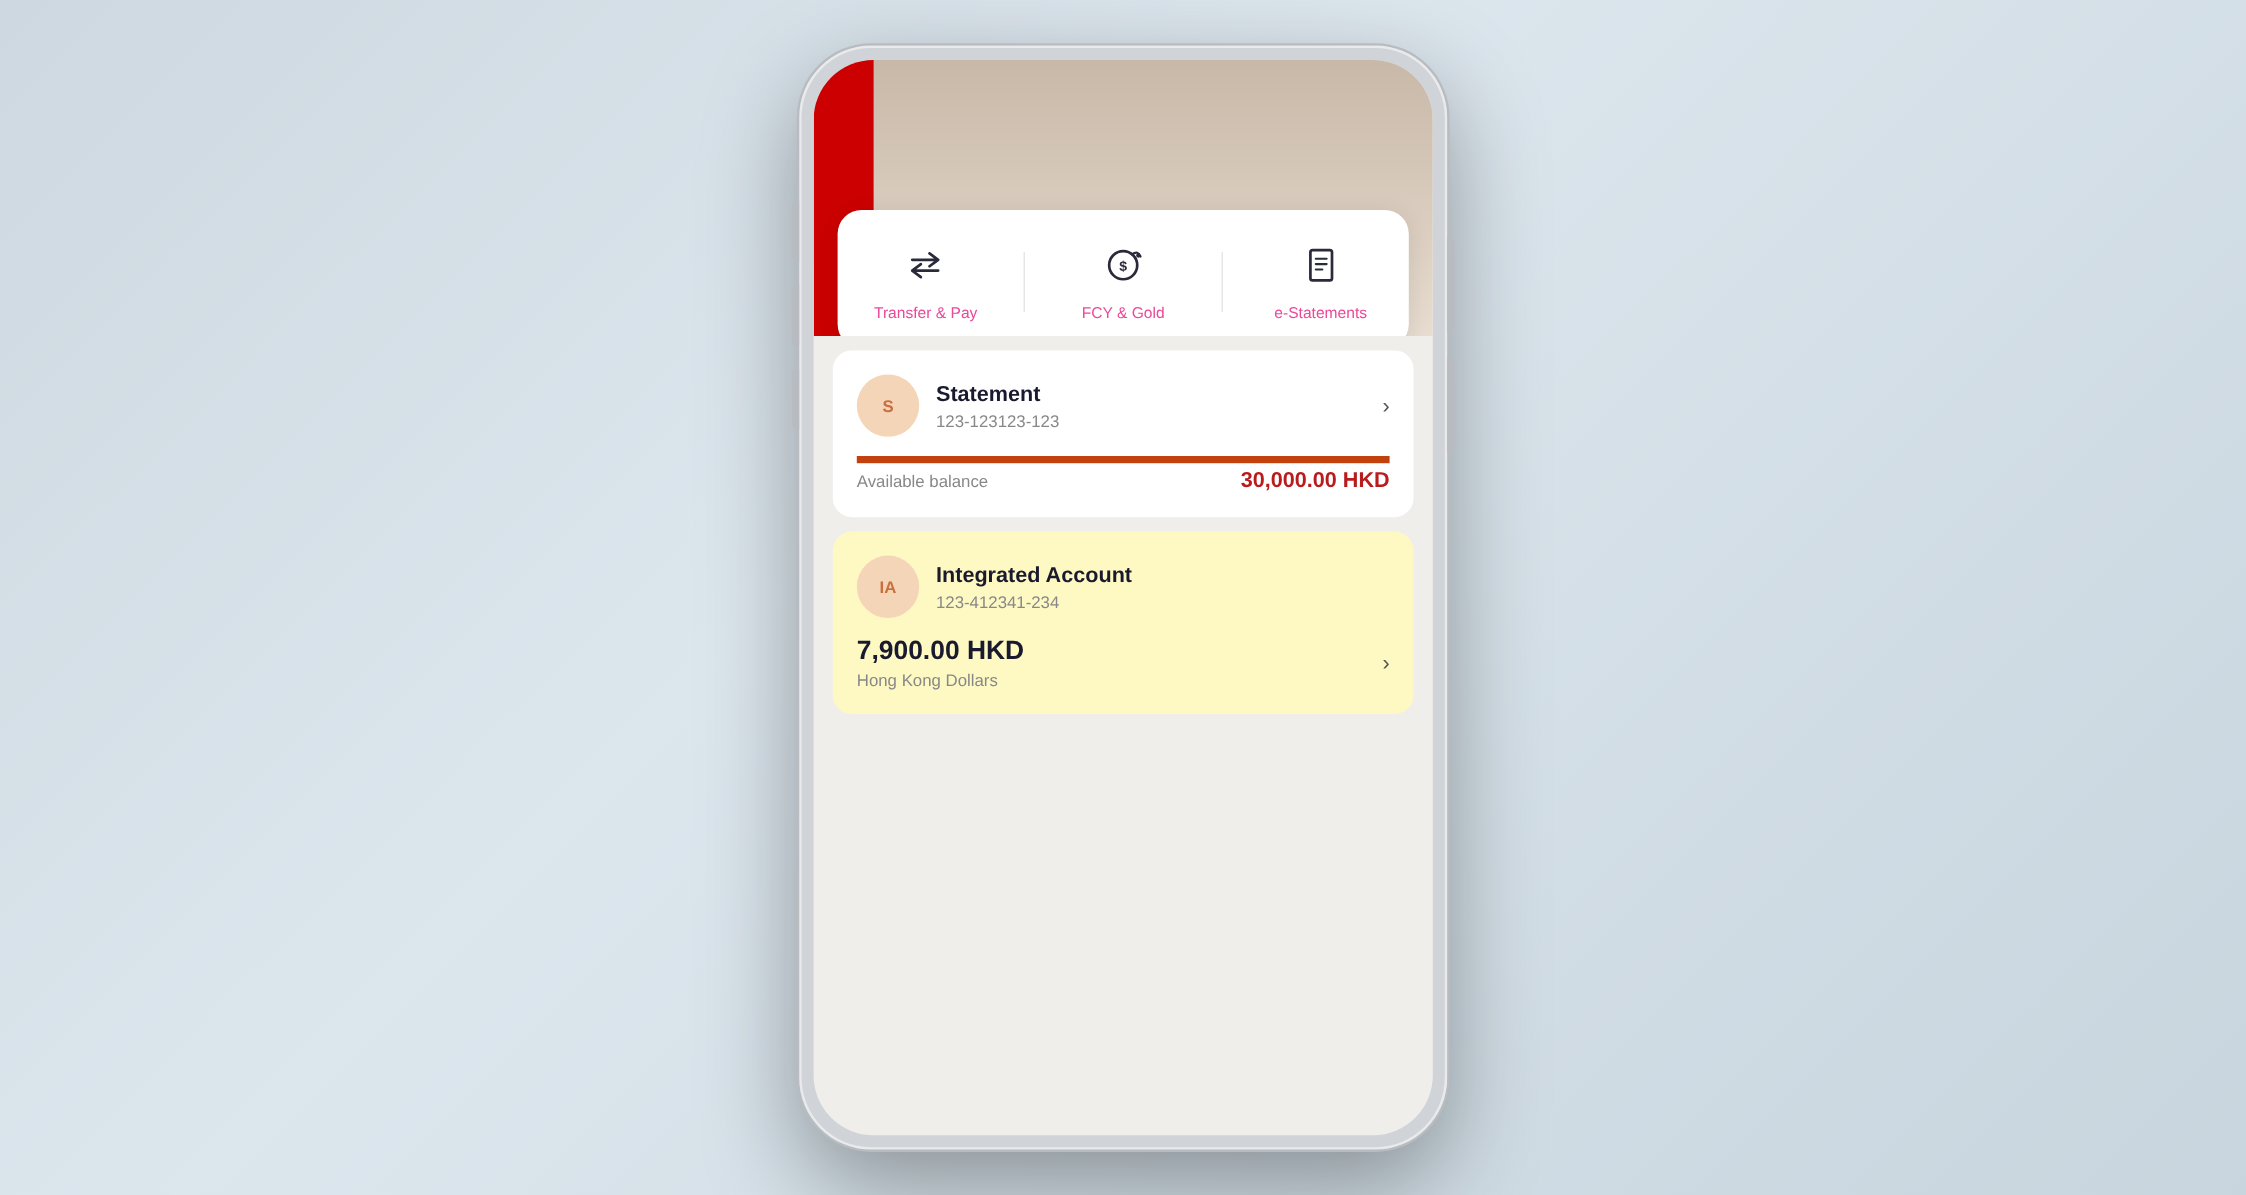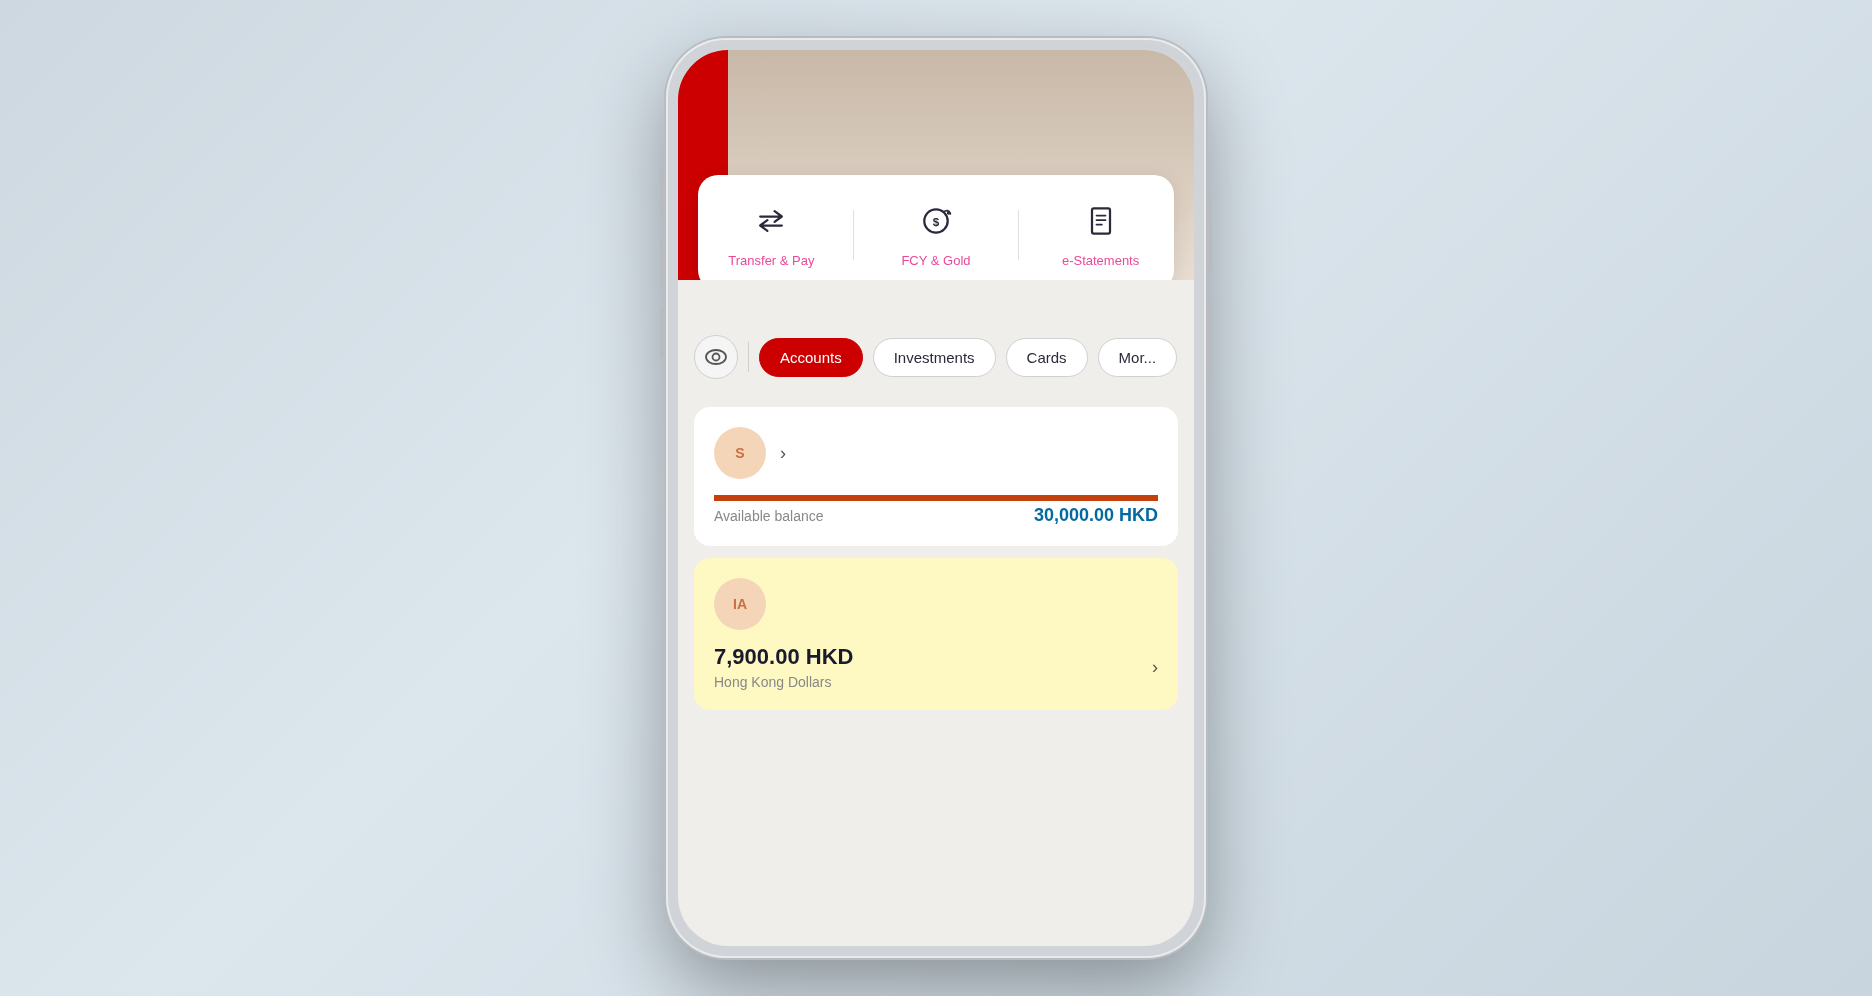--- a/index.html
+++ b/index.html
@@ -256,21 +256,21 @@
     }
 
     .balance-label {
       font-size: 14px;
       color: #888;
     }
 
     .balance-amount {
       font-size: 18px;
       font-weight: 700;
-      color: #0369a1;
+      color: #b91c1c;
     }
 
     
     .account-card-2 {
       background: #fef9c3;
       border-radius: 16px;
       padding: 20px;
       cursor: pointer;
     }
 
@@ -343,56 +343,45 @@
                 <line x1="15" y1="19" x2="25" y2="19" stroke="#2a2a3a" stroke-width="2" stroke-linecap="round"></line>
                 <line x1="15" y1="24" x2="21" y2="24" stroke="#2a2a3a" stroke-width="2" stroke-linecap="round"></line>
               </svg>
             </div>
             <span class="quick-action-label">e-Statements</span>
           </div>
 
         </div>
       </div>
 
-      <div class="tabs-section">
-        <div class="tabs-row">
-
-          <div class="eye-btn">
-            <svg width="22" height="16" viewBox="0 0 22 16" fill="none">
-              <ellipse cx="11" cy="8" rx="10" ry="7" stroke="#555" stroke-width="1.8"></ellipse>
-              <circle cx="11" cy="8" r="3.5" stroke="#555" stroke-width="1.8"></circle>
-            </svg>
-          </div>
-
-          <div class="tab-divider"></div>
-
-          <button class="tab-btn active">Accounts</button>
-          <button class="tab-btn">Investments</button>
-          <button class="tab-btn">Cards</button>
-          <button class="tab-btn">Mor...</button>
-
-        </div>
-      </div>
 
       <div class="accounts-section">
 
         <div class="account-card">
           <div class="account-header">
             <div class="account-avatar">S</div>
+            <div class="account-info">
+              <div class="account-name">Statement</div>
+              <div class="account-number">123-123123-123</div>
+            </div>
             <span class="chevron-right">›</span>
           </div>
           <div class="account-balance-row">
             <span class="balance-label">Available balance</span>
             <span class="balance-amount">30,000.00 HKD</span>
           </div>
         </div>
 
         <div class="account-card-2">
           <div class="account-header">
             <div class="account-avatar">IA</div>
+            <div class="account-info">
+              <div class="account-name">Integrated Account</div>
+              <div class="account-number">123-412341-234</div>
+            </div>
           </div>
           <div class="amount-chevron-row">
             <div>
               <div class="account-amount-main">7,900.00 HKD</div>
               <div class="account-amount-sub">Hong Kong Dollars</div>
             </div>
             <span class="chevron-right">›</span>
           </div>
         </div>
 

